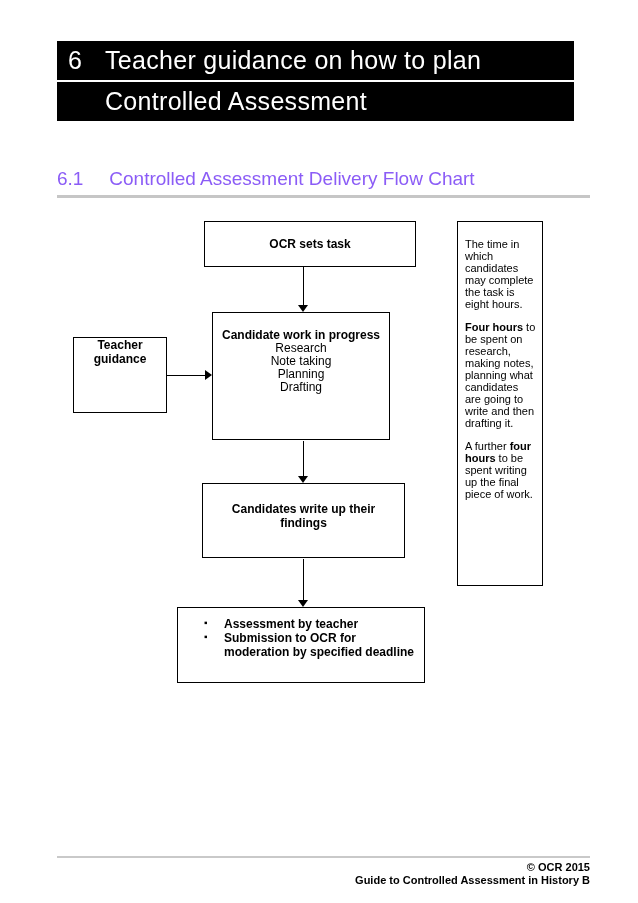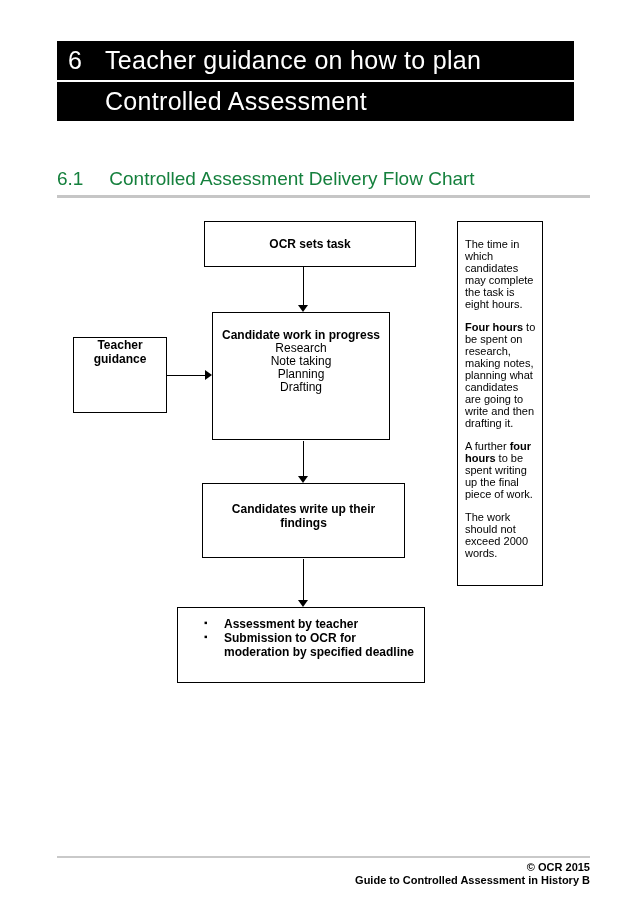--- a/index.html
+++ b/index.html
@@ -8,21 +8,21 @@
     font-family:"Liberation Sans","DejaVu Sans",sans-serif;color:#000;
   }
   
   .hbar{position:absolute;left:57px;width:517px;background:#000;color:#fff;
         font-size:25px;letter-spacing:0.3px;display:flex;align-items:center;}
   #hbar1{top:41px;height:39px;}
   #hbar2{top:82px;height:39px;}
   .hnum{display:inline-block;width:37px;padding-left:11px;}
   .hindent{display:inline-block;padding-left:48px;}
   
-  #subhead{position:absolute;left:57px;top:168px;width:533px;font-size:19px;color:#15803d;}
+  #subhead{position:absolute;left:57px;top:168px;width:533px;font-size:19px;color:#8b5cf6;}
   .subnum{display:inline-block;width:47px;}
   #subrule{position:absolute;left:57px;top:195px;width:533px;height:3px;background:#c6c6c6;}
   
   .box{position:absolute;border:1px solid #000;background:#fff;box-sizing:border-box;}
   #box-ocr{left:196px;top:221px;width:212px;height:46px;display:flex;align-items:center;
            justify-content:center;font-weight:bold;font-size:12px;margin-left:8px;}
   #box-candidate{left:212px;top:312px;width:178px;height:128px;text-align:center;padding-top:16px;
            font-size:12px;line-height:13px;}
   #box-candidate .title{font-weight:bold;margin-bottom:0;}
   #box-candidate .step{line-height:13px;}
@@ -104,21 +104,20 @@
     <ul>
         <li>Assessment by teacher</li>
         <li>Submission to OCR for moderation by specified deadline</li>
       </ul>
   </div>
 
   <div id="box-time" class="box">
       <p><span>The time in which candidates may complete the task is eight hours.</span></p>
       <p><b>Four hours</b><span> to be spent on research, making notes, planning what candidates are going to write and then drafting it.</span></p>
       <p><span>A further </span><b>four hours</b><span> to be spent writing up the final piece of work.</span></p>
-      <p><span>The work should not exceed 2000 words.</span></p>
     </div>
 
 
   <div class="vline" style="left:303px;top:267px;height:39px;"></div>
   <div class="head-down" style="left:298px;top:305px;"></div>
 
   <div class="hline" style="left:167px;top:375px;width:39px;"></div>
   <div class="head-right" style="left:205px;top:370px;"></div>
 
   <div class="vline" style="left:303px;top:441px;height:36px;"></div>

